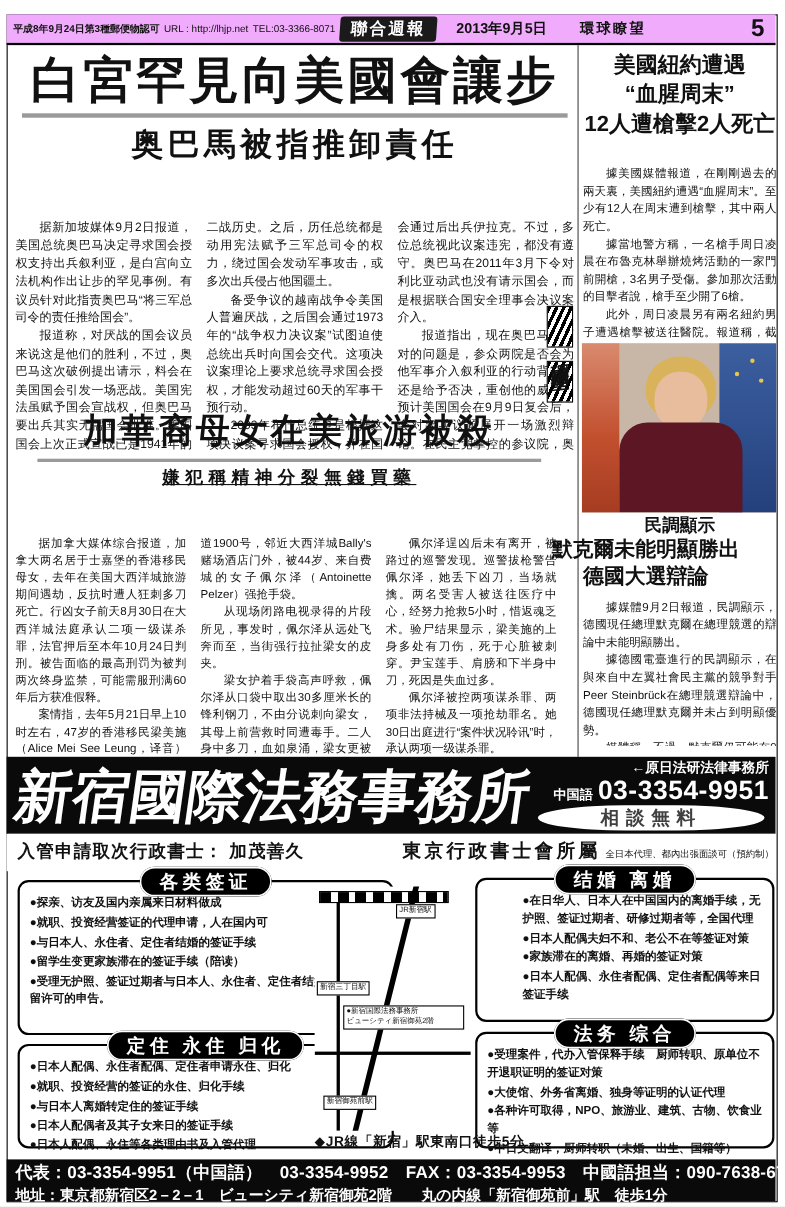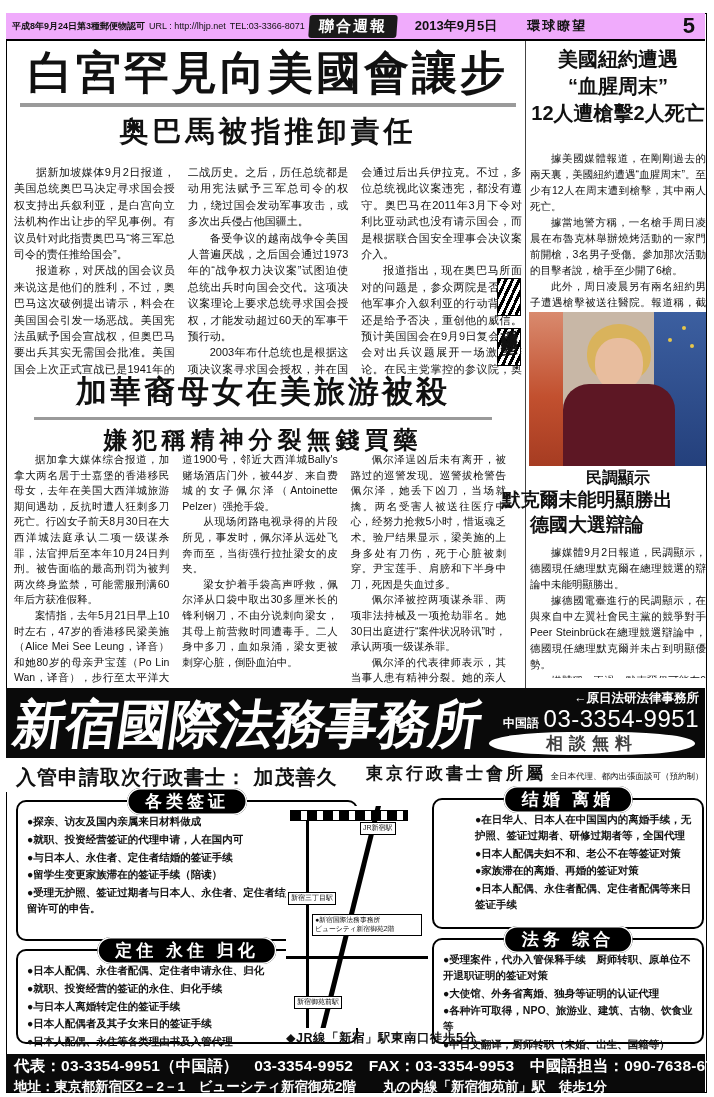--- a/index.html
+++ b/index.html
@@ -16,30 +16,30 @@
              padding:2px 10px;border-radius:3px;transform:skewX(-4deg);}
   .hdr .date{font-size:13px;font-weight:700;margin-left:14px;}
   .hdr .section{font-size:13px;font-weight:700;margin-left:26px;letter-spacing:2px;}
   .hdr .pageno{font-size:22px;font-weight:900;margin-left:auto;margin-right:4px;}
 
   
   .a1-head{position:absolute;left:14px;top:46px;width:508px;text-align:center;}
   .a1-title{font-size:45px;font-weight:900;letter-spacing:3px;line-height:1.18;white-space:nowrap;}
   .a1-rule{height:4px;background:#9a9a9a;margin:4px 6px 5px 6px;}
   .a1-sub{font-size:29px;font-weight:700;letter-spacing:4px;}
-  .colbody{column-count:3;column-gap:13px;column-fill:auto;text-align:justify;overflow:hidden;}
+  .colbody{column-count:3;column-gap:13px;column-fill:auto;text-align:justify;overflow:hidden;margin-top:35px;}
   .colbody p{margin:0;text-indent:2em;}
   .a1-body{position:absolute;left:14px;top:164px;width:508px;height:229px;
            font-size:11px;line-height:16.4px;}
 
   
   .a2-head{position:absolute;left:24px;top:371px;width:478px;text-align:center;}
   .a2-title{font-size:31px;font-weight:900;letter-spacing:3px;white-space:nowrap;}
   .a2-rule{height:3px;background:#9a9a9a;margin:4px 10px;}
-  .a2-sub{font-size:24px;font-weight:900;letter-spacing:5px;}
+  .a2-sub{font-size:16px;font-weight:900;letter-spacing:5px;text-decoration:underline;}
   .a2-body{position:absolute;left:14px;top:452px;width:492px;height:234px;
            font-size:10.5px;line-height:15.6px;}
 
   
   .vline{position:absolute;left:525px;top:41px;width:1px;height:647px;background:#444;}
   .vbanner{position:absolute;left:495px;top:278px;width:28px;height:170px;display:flex;
            flex-direction:column;align-items:center;}
   .vbanner .stripes{width:22px;height:36px;
       background:repeating-linear-gradient(115deg,#000 0 3px,#fff 3px 6px);border:1px solid #000;}
   .vbanner .vtxt{writing-mode:vertical-rl;font-size:17px;font-weight:900;letter-spacing:2px;
@@ -69,26 +69,26 @@
          font-size:19px;font-weight:900;line-height:1.3;}
   .sb2{left:530px;top:544px;width:176px;height:134px;}
 
   
   .ad-band{position:absolute;left:6px;top:688px;width:699px;height:70px;background:#0a0a0a;color:#fff;}
   .ad-title{position:absolute;left:8px;top:2px;font-size:52px;font-weight:900;letter-spacing:0px;
             transform:skewX(-8deg);white-space:nowrap;}
   .ad-former{position:absolute;right:6px;top:2px;font-size:12.5px;font-weight:700;}
   .ad-cnrow{position:absolute;right:6px;top:17px;white-space:nowrap;}
   .ad-cnrow .lbl{font-size:12px;font-weight:700;}
-  .ad-cnrow .num{font-size:24px;font-weight:400;letter-spacing:0.5px;margin-top:36px;}
+  .ad-cnrow .num{font-size:24px;font-weight:700;letter-spacing:0.5px;margin-top:36px;}
   .ad-badge{position:absolute;right:10px;top:44px;width:206px;height:23px;background:#fff;color:#404040;
             border-radius:50%/65%;display:flex;align-items:center;justify-content:center;
             font-size:17px;font-weight:900;letter-spacing:6px;}
   .ad-strip{position:absolute;left:6px;top:758px;width:699px;height:34px;background:#fff;}
-  .ad-gyosei{position:absolute;left:10px;top:6px;font-size:20px;font-weight:800;letter-spacing:1px;}
+  .ad-gyosei{position:absolute;left:10px;top:6px;font-size:16px;font-weight:800;letter-spacing:1px;}
   .ad-assoc{position:absolute;left:360px;top:4px;}
   .ad-assoc .big{font-size:17px;font-weight:700;letter-spacing:3px;}
   .ad-assoc .small{font-size:8.5px;}
 
   .abox{position:absolute;border:2px solid #000;border-radius:10px;background:#fff;box-sizing:border-box;}
   .abox .pill{position:absolute;top:-14px;left:50%;transform:translateX(-50%);background:#000;color:#fff;
         font-size:17px;font-weight:900;letter-spacing:4px;padding:2px 18px;border-radius:16px;
         white-space:nowrap;box-shadow:0 0 0 1.5px #fff inset;}
   .abox .items{padding:12px 8px 4px 9px;font-size:10.5px;line-height:1.5;font-weight:700;}
   .abox .items p{margin:0 0 2px 0;text-indent:0;}

